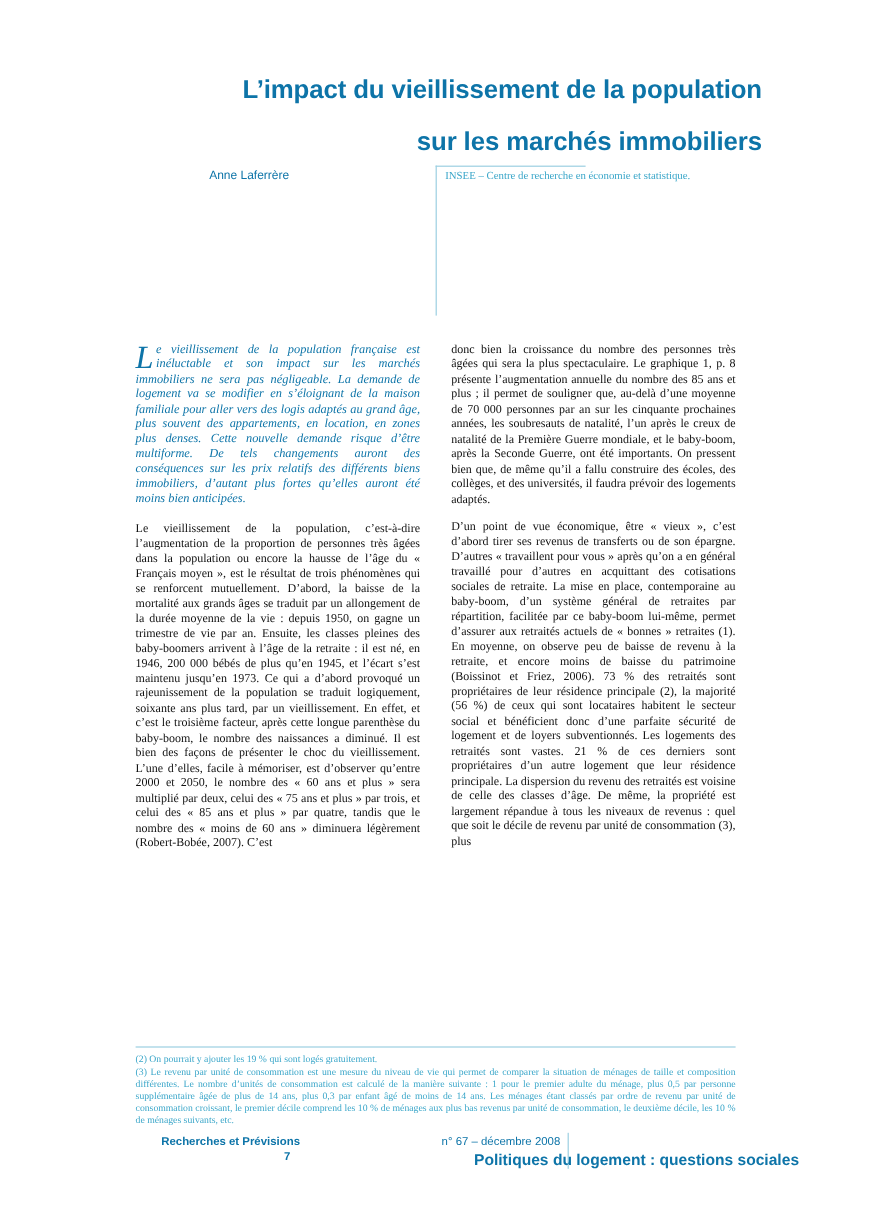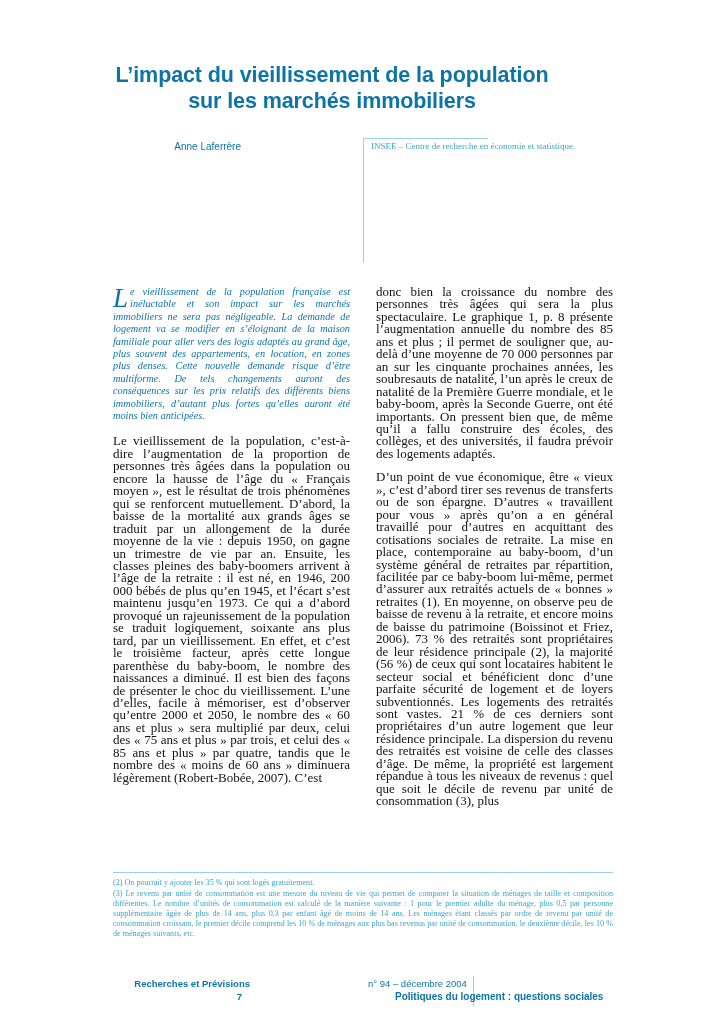--- a/index.html
+++ b/index.html
@@ -18,35 +18,35 @@
   .page {
     position: relative;
     width: 724px;
     height: 1024px;
     box-sizing: border-box;
   }
 
   
   .title-block {
     position: absolute;
-    left: 16px;
+    left: 3px;
     top: 62px;
     width: 632px;
-    text-align: center;
+    text-align: right;
   }
   .doc-title {
     font-family: "Liberation Sans", sans-serif;
     font-weight: bold;
     font-size: 21.5px;
     line-height: 26px;
     color: #0d74a8;
     margin: 0;
     letter-spacing: -0.1px;
   }
-  .doc-title .line2 { display: block; }
+  .doc-title .line2 { display: block; margin-top: 17px; }
 
   
   .author-row {
     position: absolute;
     left: 113px;
     top: 141px;
     width: 500px;
     height: 20px;
   }
   .author-name {
@@ -113,21 +113,21 @@
     float: left;
     font-family: "Liberation Serif", serif;
     font-style: italic;
     font-size: 27px;
     line-height: 21px;
     color: #0d74a8;
     padding: 2px 2px 0 0;
     font-weight: normal;
   }
   p.body {
-    font-size: 13px;
+    font-size: 10px;
     line-height: 12.45px;
     text-align: justify;
     margin: 0 0 11px 0;
     color: #111;
   }
 
   
   .footnote-rule {
     position: absolute;
     left: 113px;
@@ -147,21 +147,21 @@
     color: #3aa6c9;
   }
   .footnotes p {
     margin: 0 0 1px 0;
   }
 
   
   .footer {
     position: absolute;
     left: 113px;
-    top: 978px;
+    top: 946px;
     width: 500px;
     height: 32px;
   }
   .footer-left {
     position: absolute;
     right: 363px;
     top: 0;
     text-align: right;
     font-family: "Liberation Sans", sans-serif;
     font-weight: bold;
@@ -197,21 +197,21 @@
     font-size: 9.5px;
     color: #0d74a8;
     white-space: nowrap;
   }
   .footer-right-2 {
     position: absolute;
     left: 255px;
     top: 13px;
     font-family: "Liberation Sans", sans-serif;
     font-weight: bold;
-    font-size: 10px;
+    font-size: 13px;
     color: #0d74a8;
     white-space: nowrap;
     padding-left: 27px;
   }
 </style>
 </head>
 <body>
 
 <div class="page">
 
@@ -239,25 +239,25 @@
 
     <div class="col col-right">
       <p class="body">donc bien la croissance du nombre des personnes très âgées qui sera la plus spectaculaire. Le graphique 1, p. 8 présente l’augmentation annuelle du nombre des 85 ans et plus ; il permet de souligner que, au-delà d’une moyenne de 70 000 personnes par an sur les cinquante prochaines années, les soubresauts de natalité, l’un après le creux de natalité de la Première Guerre mondiale, et le baby-boom, après la Seconde Guerre, ont été importants. On pressent bien que, de même qu’il a fallu construire des écoles, des collèges, et des universités, il faudra prévoir des logements adaptés.</p>
       <p class="body">D’un point de vue économique, être « vieux », c’est d’abord tirer ses revenus de transferts ou de son épargne. D’autres « travaillent pour vous » après qu’on a en général travaillé pour d’autres en acquittant des cotisations sociales de retraite. La mise en place, contemporaine au baby-boom, d’un système général de retraites par répartition, facilitée par ce baby-boom lui-même, permet d’assurer aux retraités actuels de « bonnes » retraites (1). En moyenne, on observe peu de baisse de revenu à la retraite, et encore moins de baisse du patrimoine (Boissinot et Friez, 2006). 73 % des retraités sont propriétaires de leur résidence principale (2), la majorité (56 %) de ceux qui sont locataires habitent le secteur social et bénéficient donc d’une parfaite sécurité de logement et de loyers subventionnés. Les logements des retraités sont vastes. 21 % de ces derniers sont propriétaires d’un autre logement que leur résidence principale. La dispersion du revenu des retraités est voisine de celle des classes d’âge. De même, la propriété est largement répandue à tous les niveaux de revenus : quel que soit le décile de revenu par unité de consommation (3), plus</p>
     </div>
 
   </div>
 
   <div class="footnote-rule"></div>
   <div class="footnotes">
-    <p>(2) On pourrait y ajouter les 35 % qui sont logés gratuitement.</p>
+    <p>(2) On pourrait y ajouter les 19 % qui sont logés gratuitement.</p>
     <p>(3) Le revenu par unité de consommation est une mesure du niveau de vie qui permet de comparer la situation de ménages de taille et composition différentes. Le nombre d’unités de consommation est calculé de la manière suivante : 1 pour le premier adulte du ménage, plus 0,5 par personne supplémentaire âgée de plus de 14 ans, plus 0,3 par enfant âgé de moins de 14 ans. Les ménages étant classés par ordre de revenu par unité de consommation croissant, le premier décile comprend les 10 % de ménages aux plus bas revenus par unité de consommation, le deuxième décile, les 10 % de ménages suivants, etc.</p>
   </div>
 
   <div class="footer">
     <span class="footer-left">Recherches et Prévisions</span>
     <span class="footer-page">7</span>
     <span class="footer-sep"></span>
-    <span class="footer-right-1">n° 94 – décembre 2004</span>
+    <span class="footer-right-1">n° 67 – décembre 2008</span>
     <span class="footer-right-2">Politiques du logement : questions sociales</span>
   </div>
 
 </div>
 
 </body></html>

